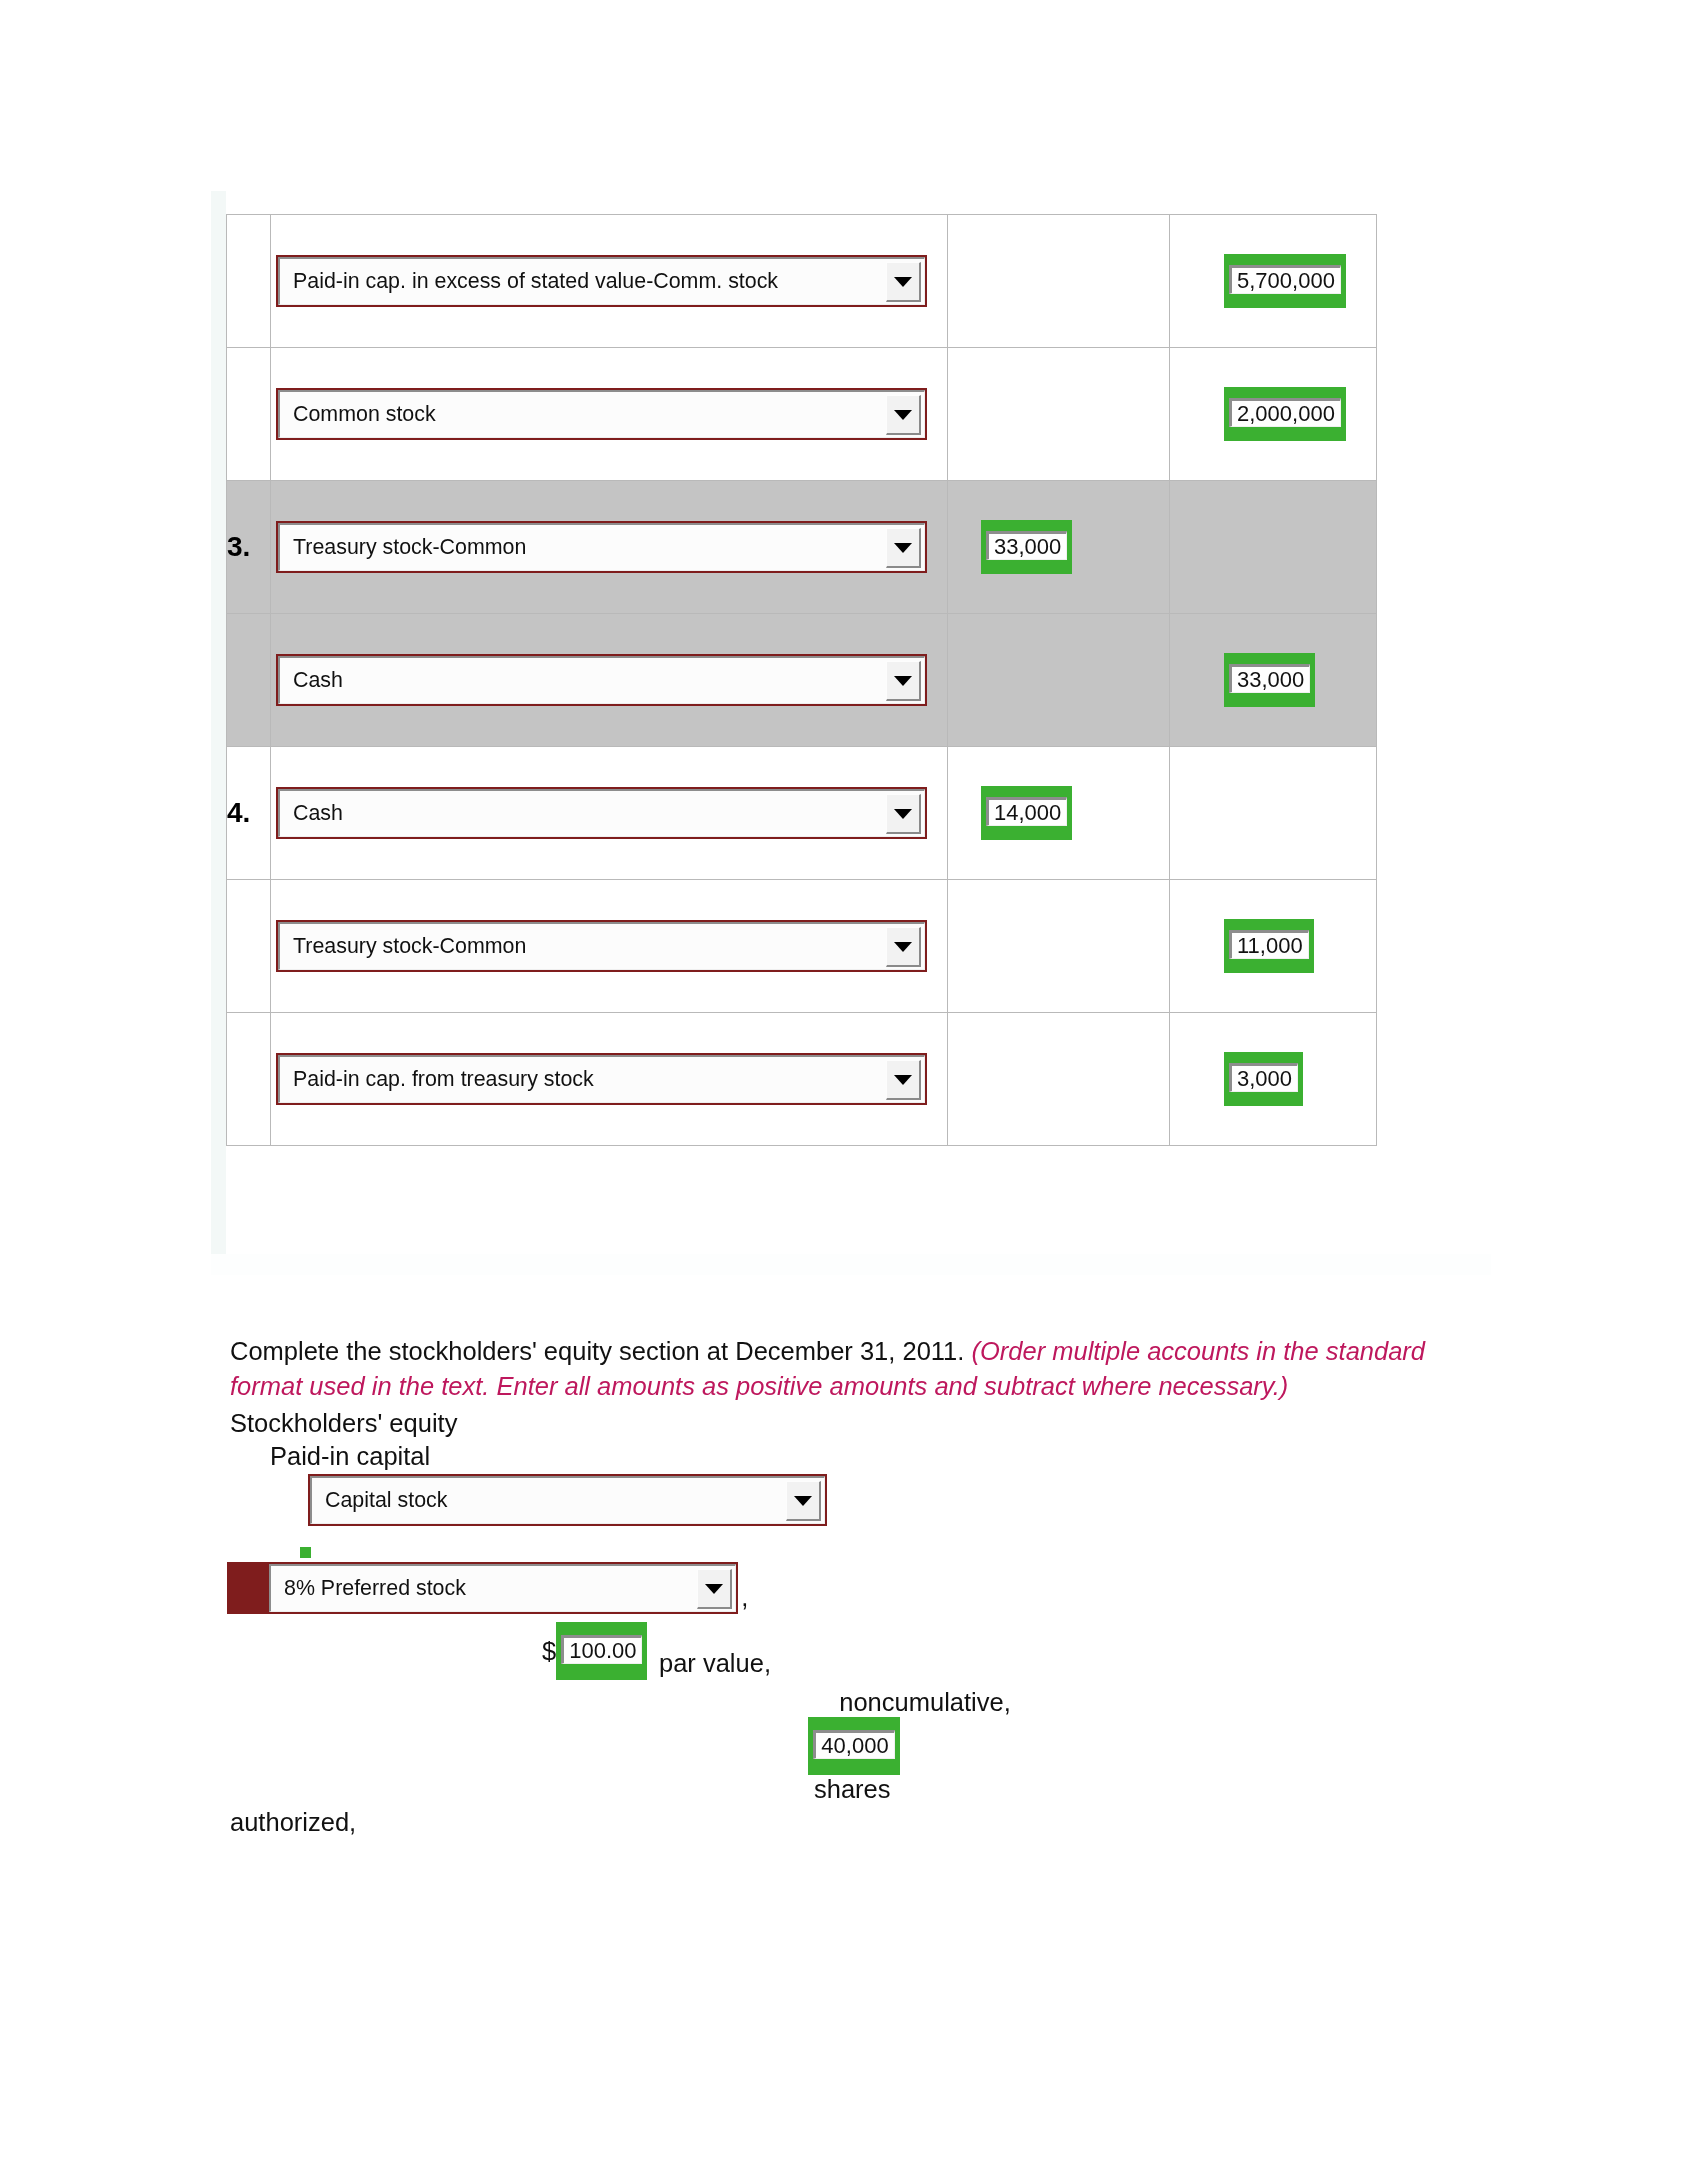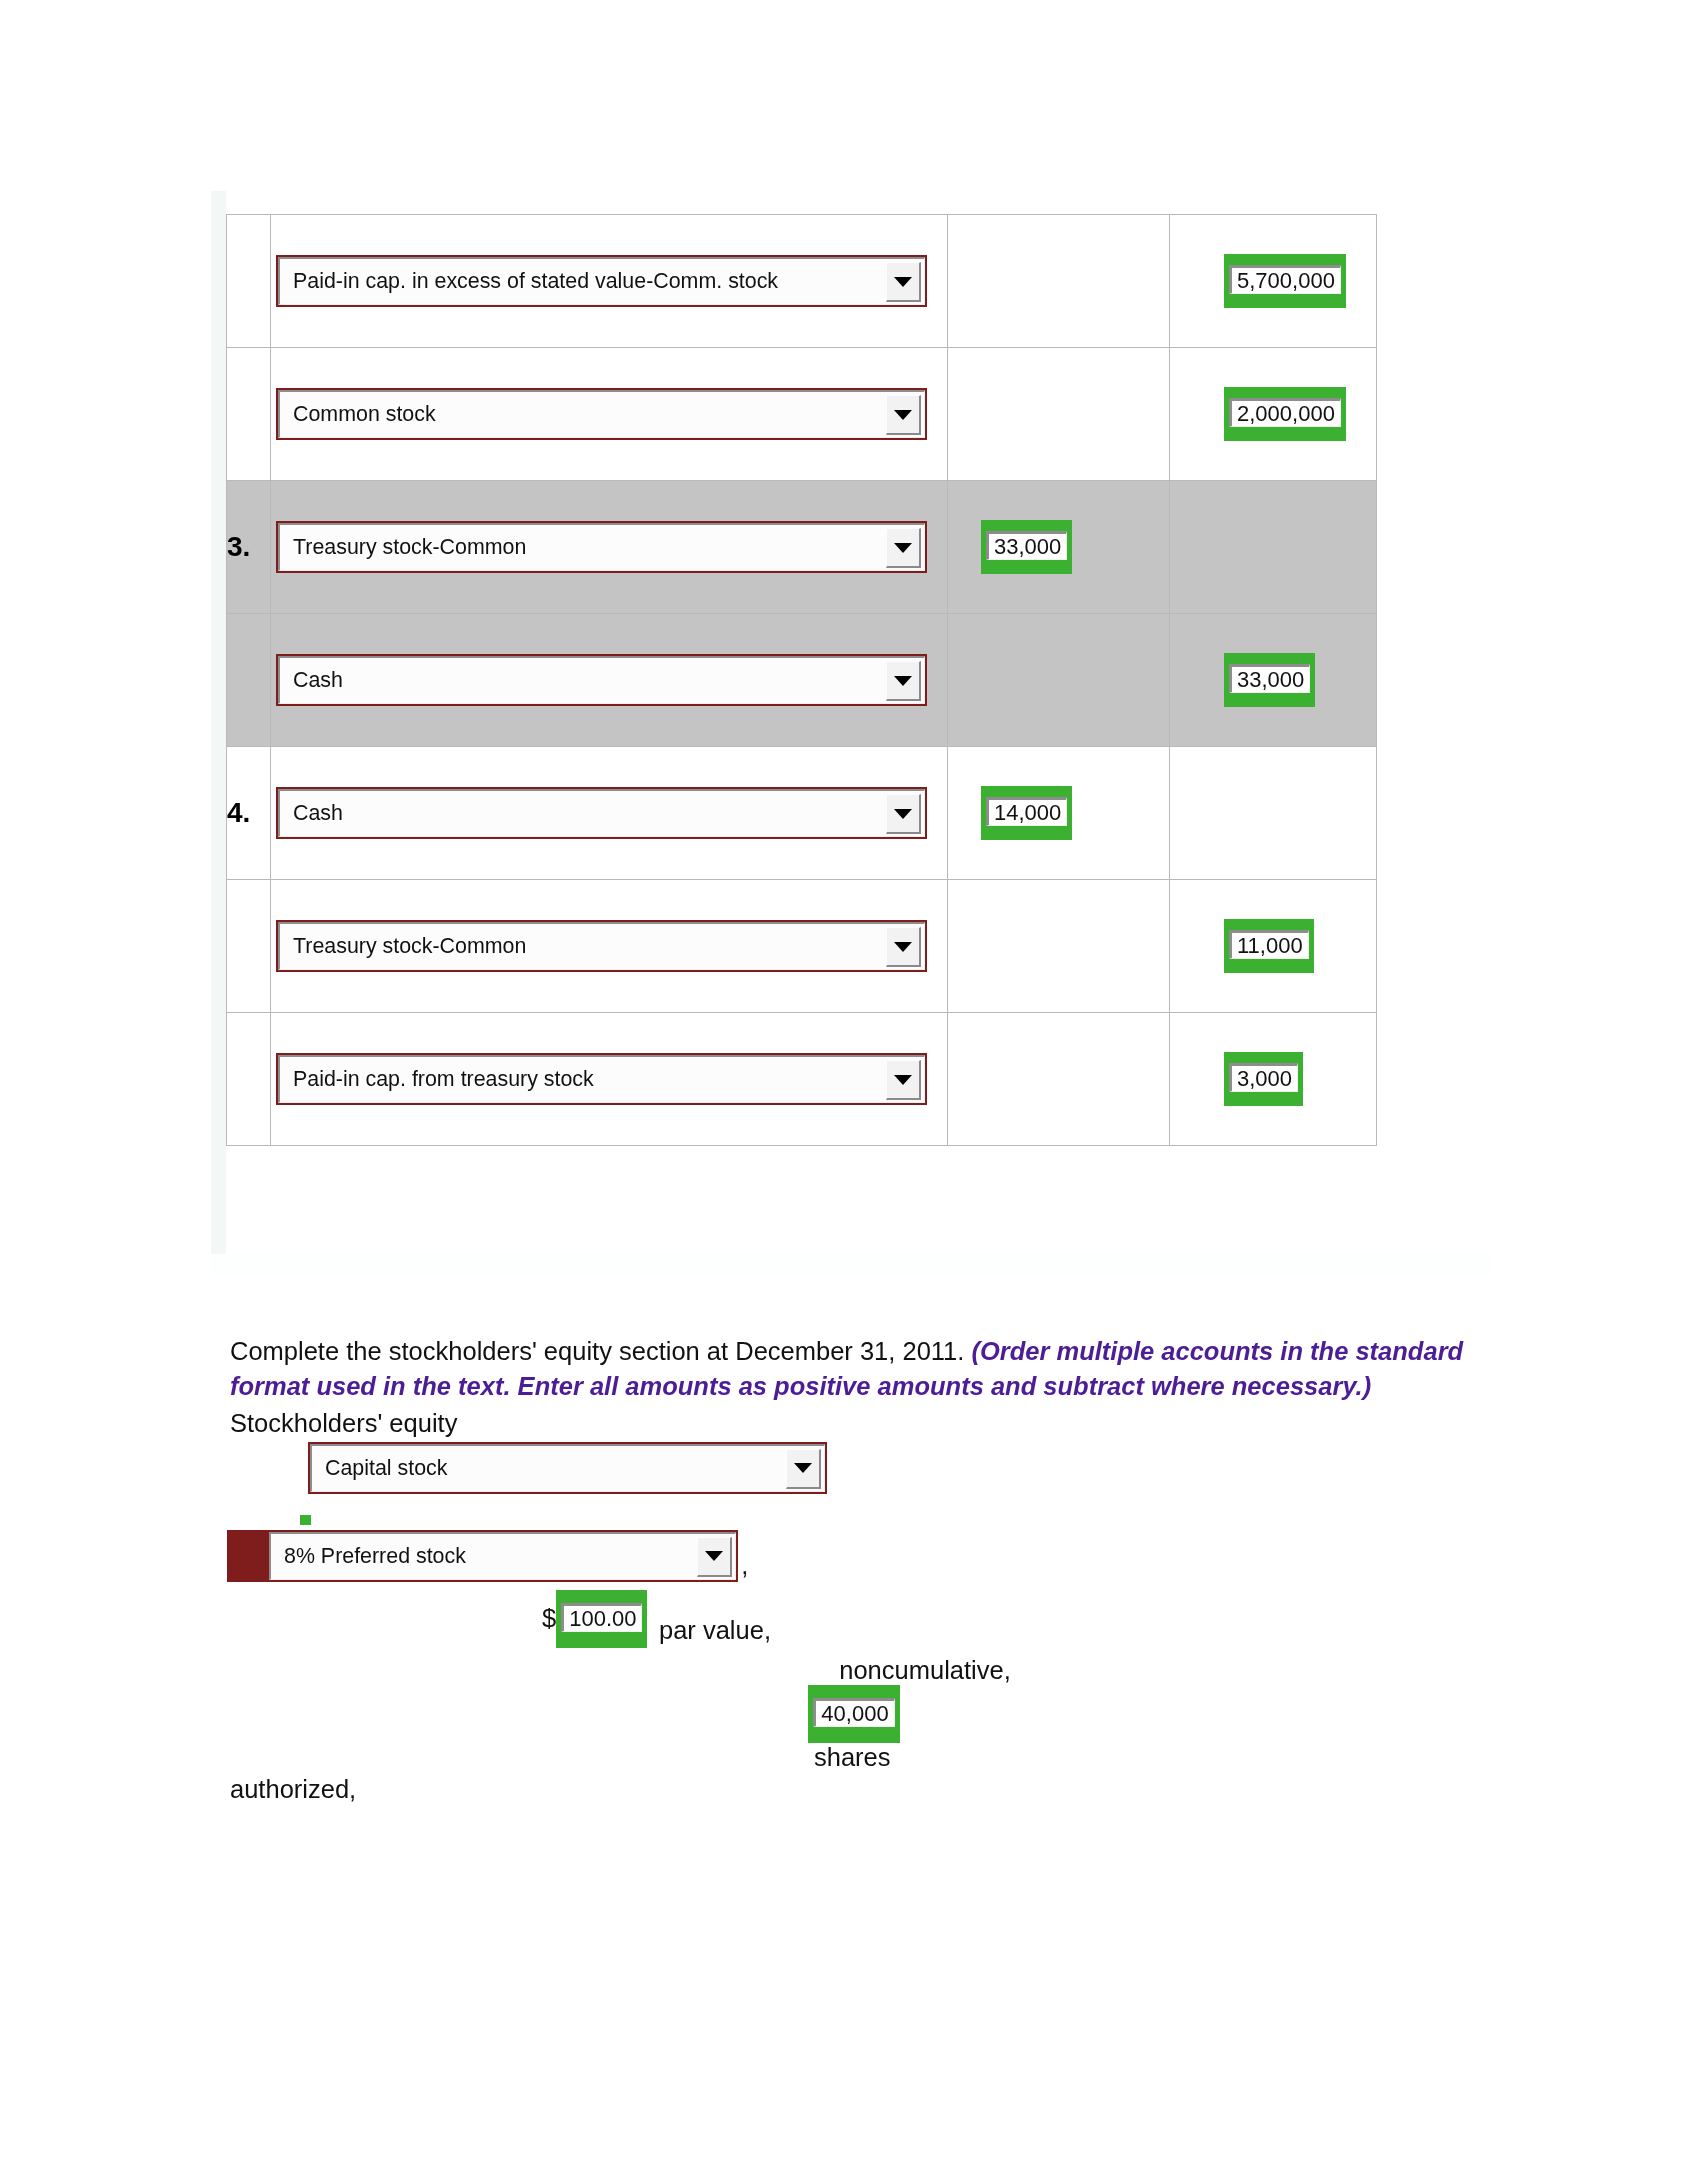--- a/index.html
+++ b/index.html
@@ -197,22 +197,22 @@
 
   .qtext {
     margin-top: 36px;
     margin-left: 26px;
     font-size: 25.5px;
     color: #111;
     line-height: 1.38;
     max-width: 1236px;
   }
   .qtext .em {
-    color: #4c1d95;
-    font-weight: bold;
+    color: #be185d;
+    font-weight: normal;
     font-style: italic;
   }
 
   .corp-title {
     margin-top: 8.2px;
     margin-left: 26px;
     width: 1030px;
     text-align: center;
     font-size: 25px;
     font-weight: bold;
@@ -496,20 +496,21 @@
 
   <div class="lower">
 
 
     <div class="qtext">
       <span>Complete the stockholders' equity section at December 31, 2011. </span><span class="em">(Order multiple accounts in the standard format used in the text. Enter all amounts as positive amounts and subtract where necessary.)</span>
     </div>
 
 
     <div class="eq-label">Stockholders' equity</div>
+    <div class="eq-sub">Paid-in capital</div>
 
     <div class="cap-stock-row">
       <div class="gfield">
         <div class="sel">
           <span>Capital stock</span>
           <span class="arrowbox">
               <i class="arrow-dn"></i>
             </span>
         </div>
       </div>

